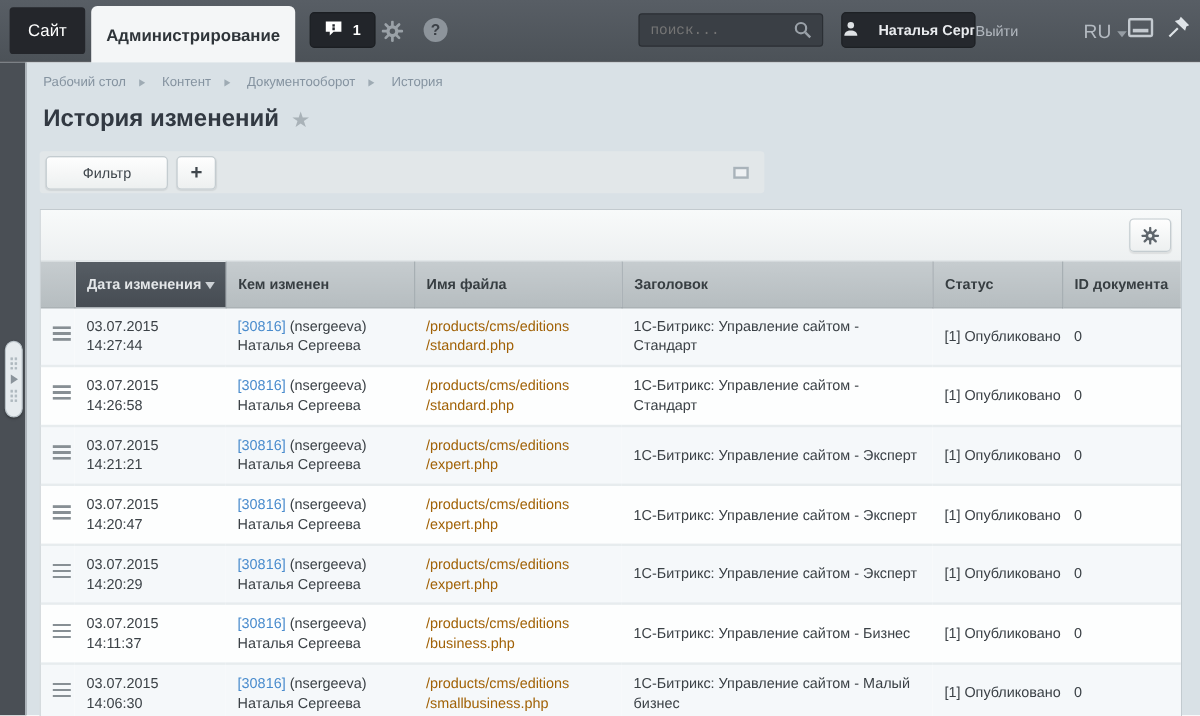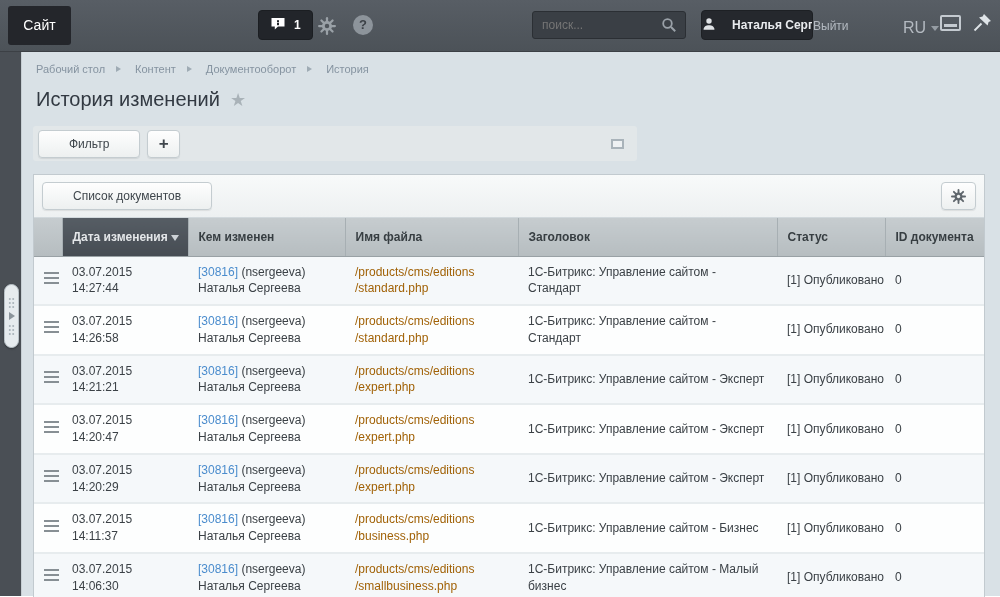--- a/index.html
+++ b/index.html
@@ -19,21 +19,21 @@
     background:#22252a; border:1px solid #1b1e22; border-radius:4px;
     display:flex; align-items:center; gap:8px; color:#fff; font-size:12px; font-weight:bold; cursor:pointer; }
   .topbar-gear { position:absolute; left:318px; top:17px; width:18px; height:18px; cursor:pointer; }
   .help-btn { position:absolute; left:353px; top:15px; width:20px; height:20px; border-radius:50%;
     background:#8d949b; color:#3c4147; font-weight:bold; font-size:13px;
     text-align:center; line-height:20px; cursor:pointer; }
   .search-box { position:absolute; left:532px; top:11px; width:154px; height:28px;
     background:#3a3f45; border:1px solid #2b2f34; border-radius:3px;
     display:flex; align-items:center; }
   .search-box input { flex:1; min-width:0; background:transparent; border:none; outline:none;
-    color:#9aa1a8; font-size:12px; padding:0 9px; font-family:Liberation Sans, sans-serif; }
+    color:#9aa1a8; font-size:12px; padding:0 9px; font-family:Liberation Mono, monospace; }
   .search-glass { width:16px; height:16px; margin-right:8px; flex:none; }
   .user-btn { position:absolute; left:701px; top:10px; width:112px; height:30px;
     background:#25282d; border:1px solid #1d2024; border-radius:4px;
     display:flex; align-items:center; gap:16px; padding:0 0;
     color:#e9ebee; font-size:12px; font-weight:bold; cursor:pointer; white-space:nowrap; overflow:hidden; }
   .logout { position:absolute; left:813px; top:19px; color:#b4bac1; font-size:12px; text-decoration:none; cursor:pointer; }
   .lang { position:absolute; left:903px; top:19px; color:#b4bac1; font-size:16px;
     display:flex; align-items:center; gap:5px; cursor:pointer; }
   .caret-down { width:0; height:0; border:4px solid transparent; border-top:5px solid #959ca3; margin-top:4px; }
   .kbd-icon { position:absolute; left:940px; top:15px; width:21px; height:16px;
@@ -54,21 +54,21 @@
   .rail-arrow { width:0; height:0; border:4px solid transparent; border-left:6px solid #8b949b; margin-left:5px; }
 
   .content { position:absolute; left:23px; top:0; right:0; bottom:0; padding-left:10px; }
 
   .breadcrumb { padding-top:11px; margin-left:3px; display:flex; align-items:center;
     gap:11px; font-size:11px; color:#8593a0; }
   .breadcrumb a { color:#8593a0; text-decoration:none; cursor:pointer; }
   .crumb-sep { width:0; height:0; border:3px solid transparent; border-left:5px solid #9fabb4; }
 
   .title-row { margin:13px 0 0 3px; display:flex; align-items:center; gap:10px; }
-  .page-title { font-size:20px; font-weight:normal; color:#323942; }
+  .page-title { font-size:20px; font-weight:bold; color:#323942; }
   .fav-star { color:#a9b2b8; font-size:18px; cursor:pointer; line-height:1; }
 
   .filter-bar { margin-top:15px; width:604px; height:35px; background:#e2e7e9;
     border-radius:3px; display:flex; align-items:center; padding:0 13px 0 5px; }
   .btn { background:linear-gradient(#fefefe,#edf0f0); border:1px solid #c4ccd0; border-radius:4px;
     height:28px; padding:0 30px; font-size:12px; color:#3f464c; font-family:inherit;
     display:inline-flex; align-items:center; justify-content:center;
     box-shadow:0 1px 1px rgba(0,0,0,.08); cursor:pointer; }
   .plus-btn { margin-left:7px; width:33px; padding:0; font-size:17px; font-weight:bold; }
   .win-icon { margin-left:auto; width:13px; height:10px; border:2px solid #a9b3ba; background:#eef1f3; }
@@ -96,20 +96,21 @@
     background:repeating-linear-gradient(to bottom,#878f94 0 2px,transparent 2px 5px); }
   .id-link { color:#4a8ccd; text-decoration:none; cursor:pointer; }
   .file-link { color:#a16207; text-decoration:none; display:block; cursor:pointer; }
   .status-cell { white-space:nowrap;margin-top:40px; }
 </style>
 </head>
 <body>
 
 <div class="topbar">
   <div class="tab-site">Сайт</div>
+  <div class="tab-admin">Администрирование</div>
 
   <div class="notif-btn">
     <span>
       <svg width="16" height="14" viewBox="0 0 16 14">
           <path d="M1.5 1h13v8.5H8l-3.2 3V9.5H1.5z" fill="#fff"></path>
           <rect x="7" y="3.2" width="2" height="2" fill="#22252a"></rect>
           <rect x="7" y="5.8" width="2" height="2.4" fill="#22252a"></rect>
         </svg>
     </span>
     <span>1</span>
@@ -195,21 +196,20 @@
     </div>
 
     <div class="filter-bar">
       <button class="btn">Фильтр</button>
       <button class="btn plus-btn">+</button>
       <span class="win-icon"></span>
     </div>
 
     <div class="panel">
       <div class="grid-toolbar">
-        <button class="btn">Список документов</button>
         <button class="btn gear-btn">
           <svg viewBox="0 0 16 16">
               <g fill="#5f666c">
                 <rect x="7" y="0" width="2" height="16" rx="1"></rect>
                 <rect x="7" y="0" width="2" height="16" rx="1" transform="rotate(45 8 8)"></rect>
                 <rect x="7" y="0" width="2" height="16" rx="1" transform="rotate(90 8 8)"></rect>
                 <rect x="7" y="0" width="2" height="16" rx="1" transform="rotate(135 8 8)"></rect>
                 <circle cx="8" cy="8" r="4.2"></circle>
               </g>
               <circle cx="8" cy="8" r="1.8" fill="#eef1f1"></circle>

